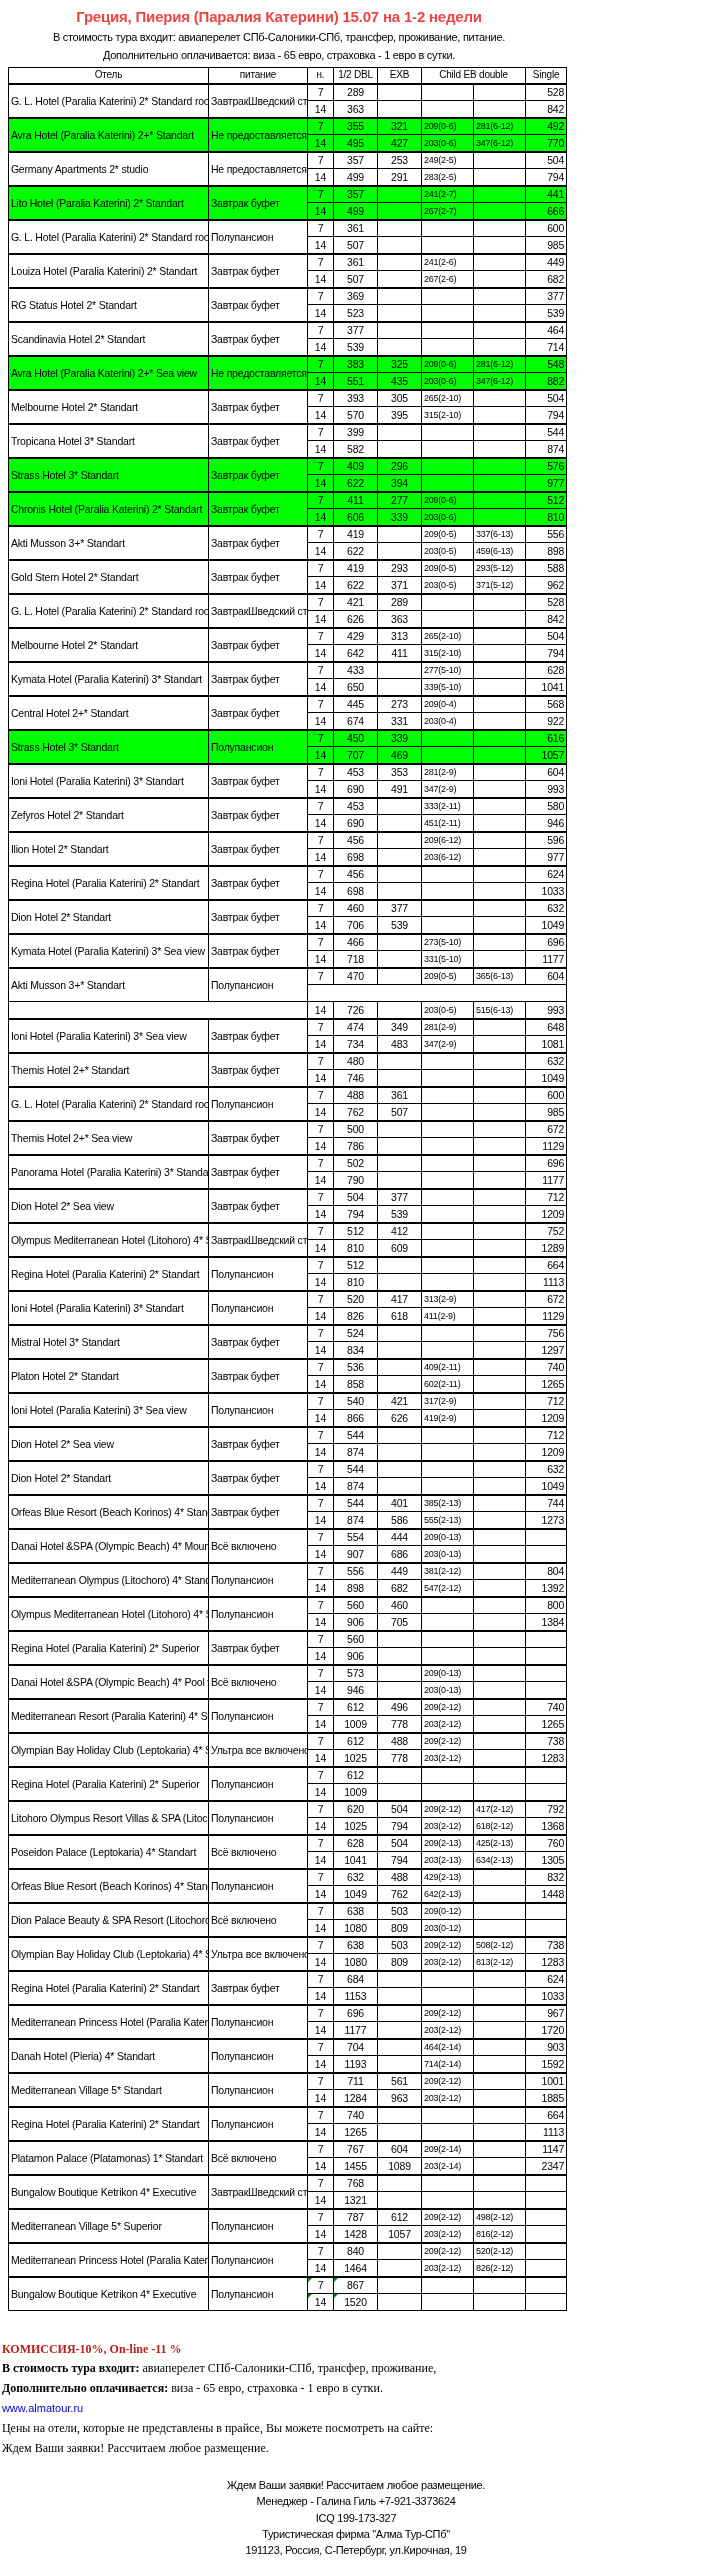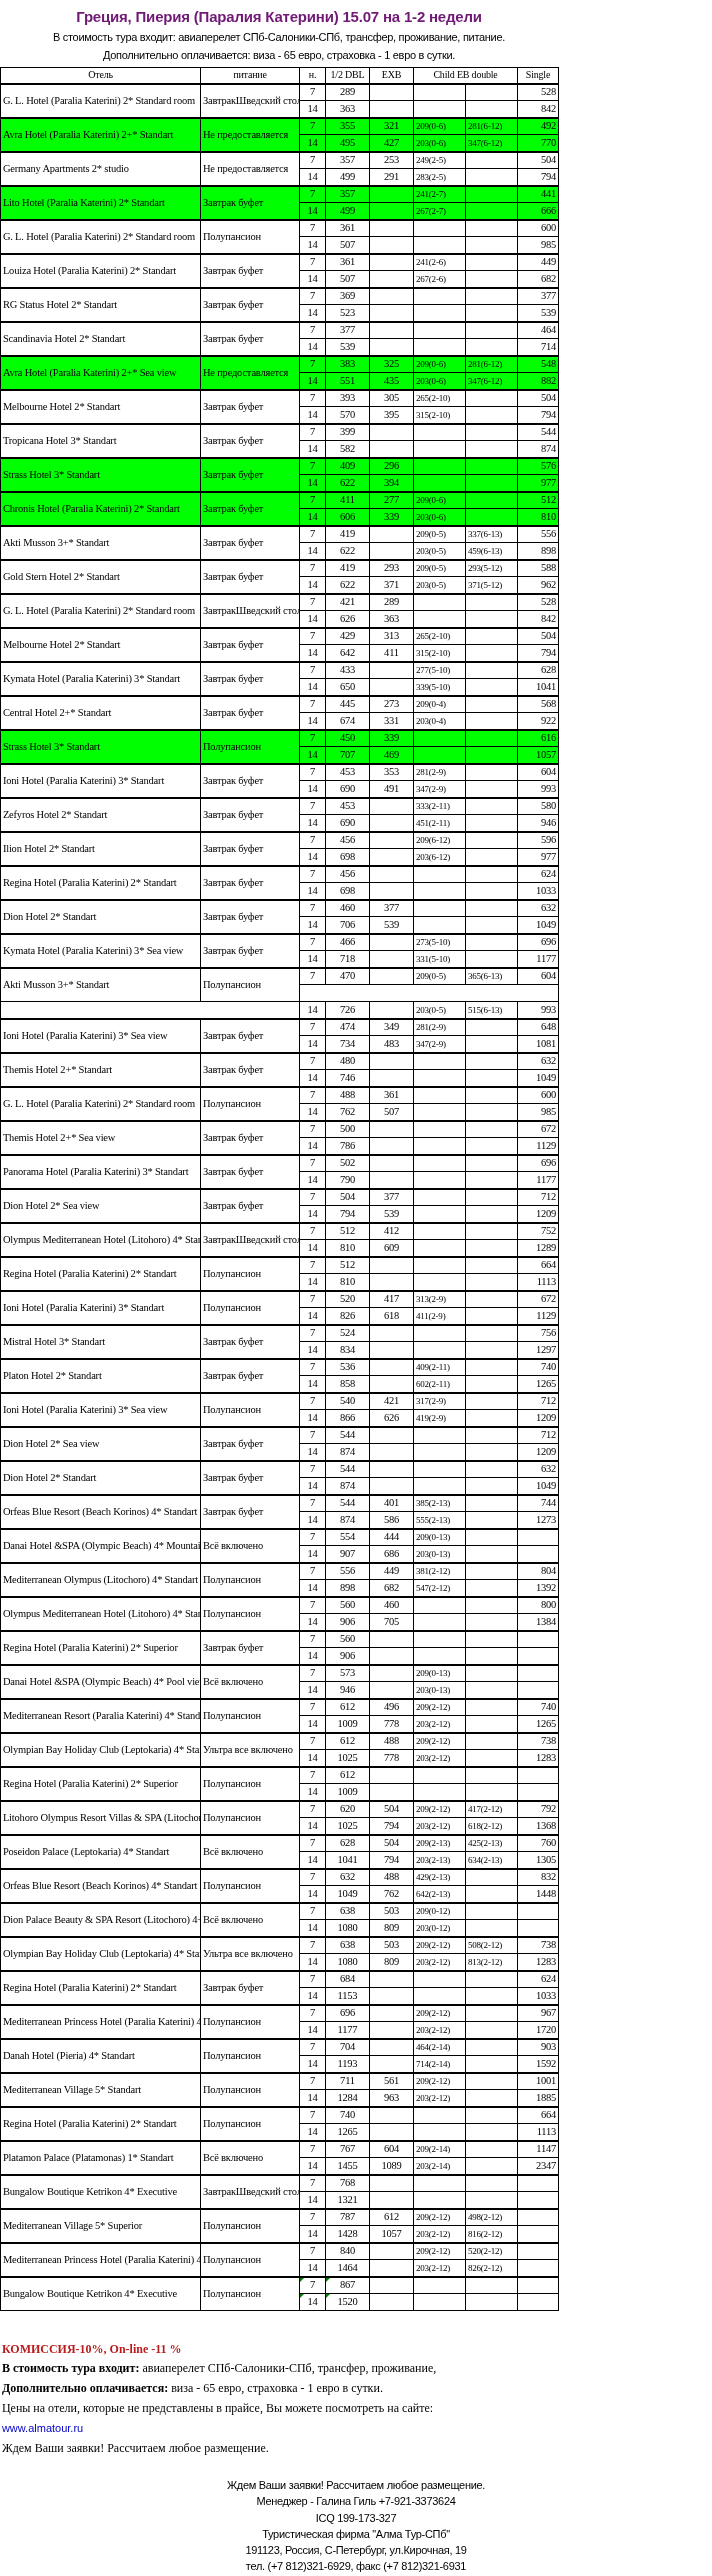--- a/index.html
+++ b/index.html
@@ -1,21 +1,21 @@
 <!DOCTYPE html>
 <html><head>
 <meta charset="utf-8">
 <style>
   * { box-sizing: border-box; margin: 0; padding: 0; }
   html, body { width: 712px; background: #ffffff; }
   body { font-family: "Liberation Sans", sans-serif; color: #000; position: relative; height: 2576px; overflow: hidden; }
-  .title { position: absolute; left: 0; top: 7.7px; width: 558px; text-align: center; color: #701a75; font-size: 15px; font-weight: bold; letter-spacing: -0.2px; }
+  .title { position: absolute; left: 0; top: 7.7px; width: 558px; text-align: center; color: #ef4444; font-size: 15px; font-weight: bold; letter-spacing: -0.2px; }
   .sub1 { position: absolute; left: 0; top: 31px; width: 558px; text-align: center; font-size: 11px; letter-spacing: -0.3px; }
   .sub2 { position: absolute; left: 0; top: 49px; width: 558px; text-align: center; font-size: 11px; letter-spacing: -0.3px; }
-  table.price { position: absolute; left: 0; top: 67px; width: 558px; border-collapse: collapse; table-layout: fixed; font-size: 10.5px; letter-spacing: -0.2px; font-family: Liberation Serif, serif; }
+  table.price { position: absolute; left: 8px; top: 67px; width: 558px; border-collapse: collapse; table-layout: fixed; font-size: 10.5px; letter-spacing: -0.2px; }
   table.price td, table.price th { border: 1px solid #000; height: 17px; padding: 0 1.9px; overflow: hidden; white-space: nowrap; font-weight: normal; line-height: 14.4px; }
   table.price th { text-align: center; height: 16.3px; font-size: 10px; }
   td.hotel { white-space: normal; text-align: left; vertical-align: middle; line-height: 16.3px; font-size: 10.5px; }
   td.meal { white-space: normal; text-align: left; vertical-align: middle; line-height: 16.3px; font-size: 10.5px; word-break: break-all; }
   td.n { text-align: center; }
   td.dbl, td.exb, td.single { text-align: center; }
   td.single { text-align: right; padding-right: 3.8px; }
   td.child { text-align: left; font-size: 9px; padding-left: 1.9px; }
   tbody.block tr:first-child td { border-top: 2.9px solid #000; }
   tbody.green td { background: #00ff00; }
@@ -1362,26 +1362,25 @@
         <td class="child"></td>
         <td class="single"></td>
       </tr>
     </tbody>
   </table>
 
 <div class="footer">
   <div class="commission">КОМИССИЯ-10%, On-line -11 %</div>
   <div class="fline"><b>В стоимость тура входит:</b><span> авиаперелет СПб-Салоники-СПб, трансфер, проживание,</span></div>
   <div class="fline"><b>Дополнительно оплачивается:</b><span> виза - 65 евро, страховка - 1 евро в сутки.</span></div>
+  <div class="fline"><a class="link" href="#">www.almatour.ru</a></div>
   <div class="fline">Цены на отели, которые не представлены в прайсе, Вы  можете посмотреть на сайте:</div>
-  <div class="fline"><a class="link" href="#">www.almatour.ru</a></div>
   <div class="fline">Ждем Ваши заявки! Рассчитаем любое размещение.</div>
 </div>
 
 <div class="center-block">
   <div>Ждем Ваши заявки! Рассчитаем любое размещение.</div>
   <div>Менеджер - Галина Гиль +7-921-3373624</div>
   <div>ICQ 199-173-327</div>
   <div>Туристическая фирма "Алма Тур-СПб"</div>
   <div>191123, Россия, С-Петербург, ул.Кирочная, 19</div>
-  <div>тел. (+7 812)321-6929, факс (+7 812)321-6931</div>
 </div>
 
 
 </body></html>

